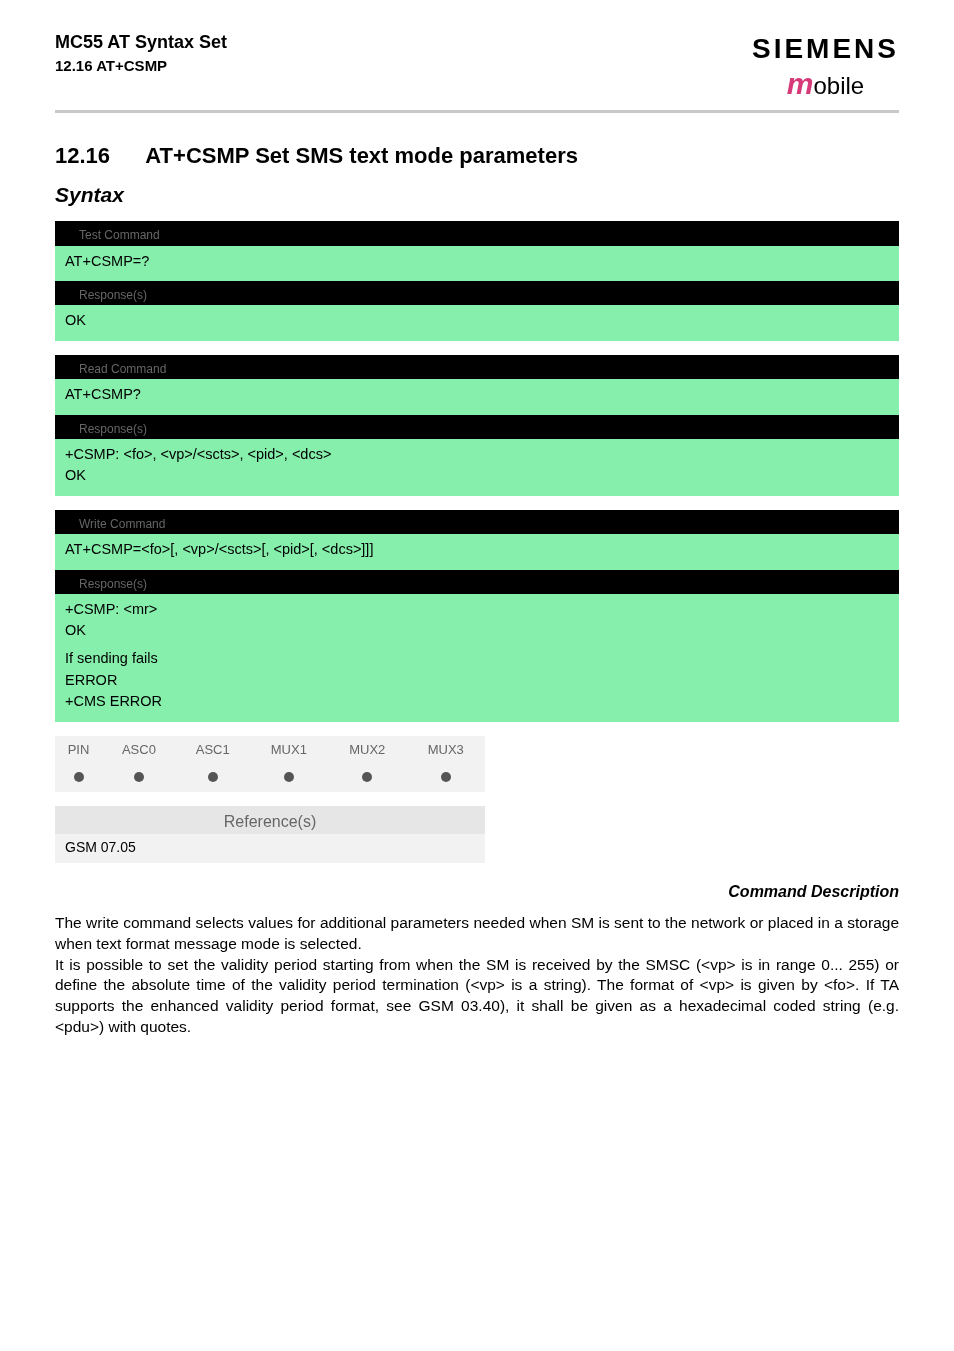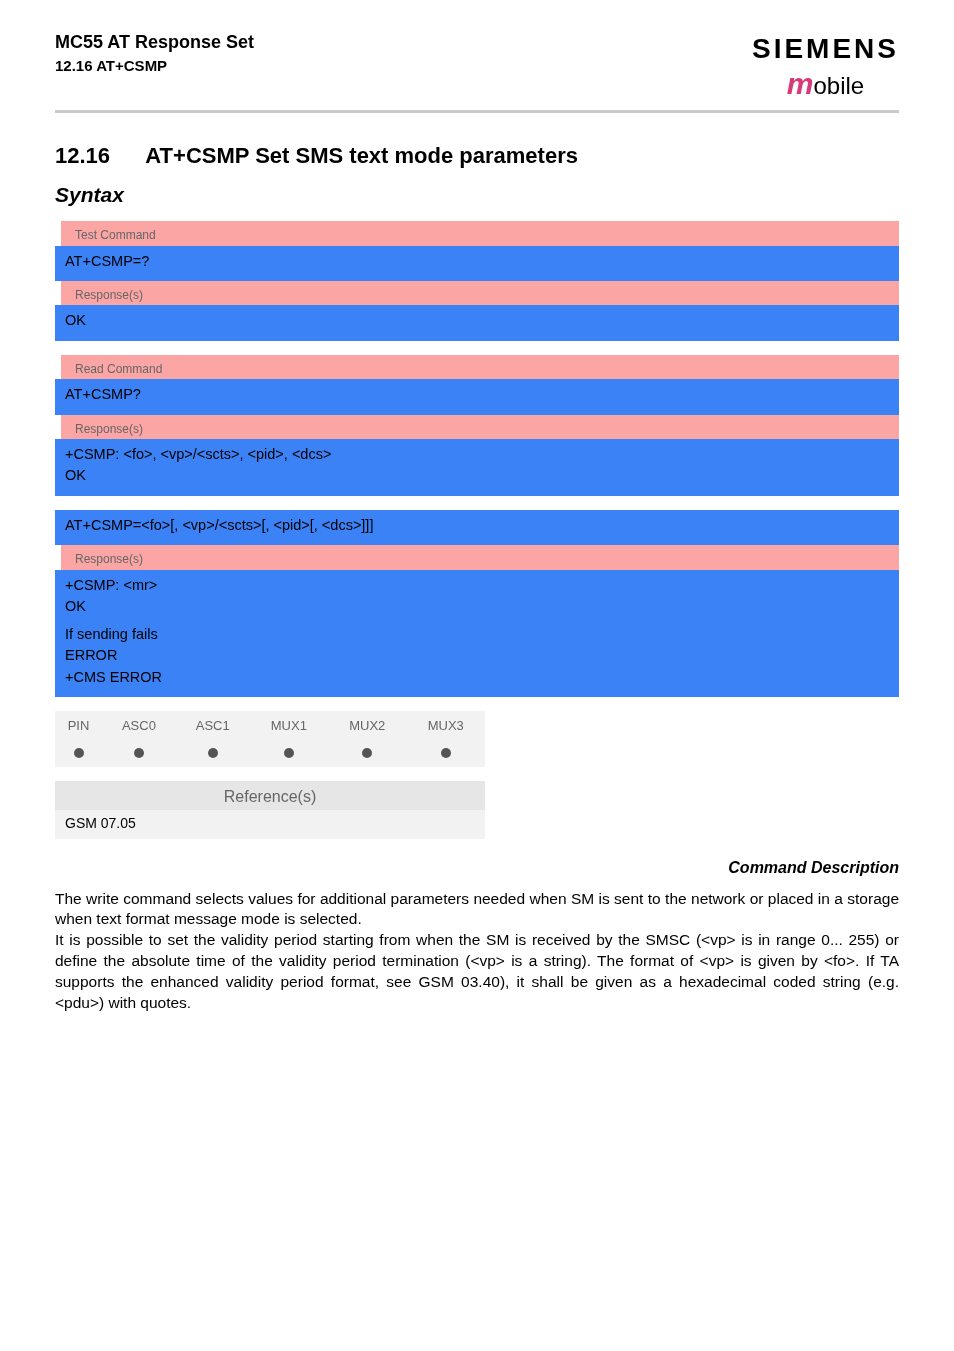--- a/index.html
+++ b/index.html
@@ -65,28 +65,27 @@
   h2.section-title .num { margin-right: 30px; }
   .syntax-heading {
     font-style: italic;
     font-weight: bold;
     font-size: 21px;
     margin-top: 8px;
     margin-bottom: 12px;
   }
   .cmd-block { margin-bottom: 14px; }
   .cmd-header {
-    background: #fca5a5;
+    background: #000000;
     font-size: 12px;
     color: #666;
-    padding: 6px 10px 2px 14px;
-    margin-left: 6px;
+    padding: 6px 10px 2px 24px;
   }
   .cmd-body {
-    background: #3b82f6;
+    background: #86efac;
     font-size: 14.5px;
     padding: 4px 10px 10px 10px;
   }
   .cmd-body .line { margin-top: 2px; }
   .table-support {
     border-collapse: collapse;
     margin-top: 6px;
     margin-bottom: 14px;
     width: 430px;
   }
@@ -131,21 +130,21 @@
     line-height: 1.35;
   }
 </style>
 </head>
 <body>
 
 <div class="page">
 
   <div class="header-row">
     <div class="header-left">
-      <div class="title">MC55 AT Response Set</div>
+      <div class="title">MC55 AT Syntax Set</div>
       <div class="subtitle">12.16 AT+CSMP</div>
     </div>
     <div class="header-right">
       <div class="brand-main">SIEMENS</div>
       <div class="brand-sub">
         <span class="m">m</span><span class="rest">obile</span>
       </div>
     </div>
   </div>
   <div class="hr-main"></div>
@@ -174,20 +173,21 @@
       <div class="line">AT+CSMP?</div>
     </div>
     <div class="cmd-header">Response(s)</div>
     <div class="cmd-body">
       <div class="line">+CSMP: &lt;fo&gt;, &lt;vp&gt;/&lt;scts&gt;, &lt;pid&gt;, &lt;dcs&gt;</div>
       <div class="line">OK</div>
     </div>
   </div>
 
   <div class="cmd-block">
+    <div class="cmd-header">Write Command</div>
     <div class="cmd-body">
       <div class="line">AT+CSMP=&lt;fo&gt;[, &lt;vp&gt;/&lt;scts&gt;[, &lt;pid&gt;[, &lt;dcs&gt;]]]</div>
     </div>
     <div class="cmd-header">Response(s)</div>
     <div class="cmd-body">
       <div class="line">+CSMP: &lt;mr&gt;</div>
       <div class="line">OK</div>
       <div class="line" style="margin-top:8px;">If sending fails</div>
       <div class="line">ERROR</div>
       <div class="line">+CMS ERROR</div>

